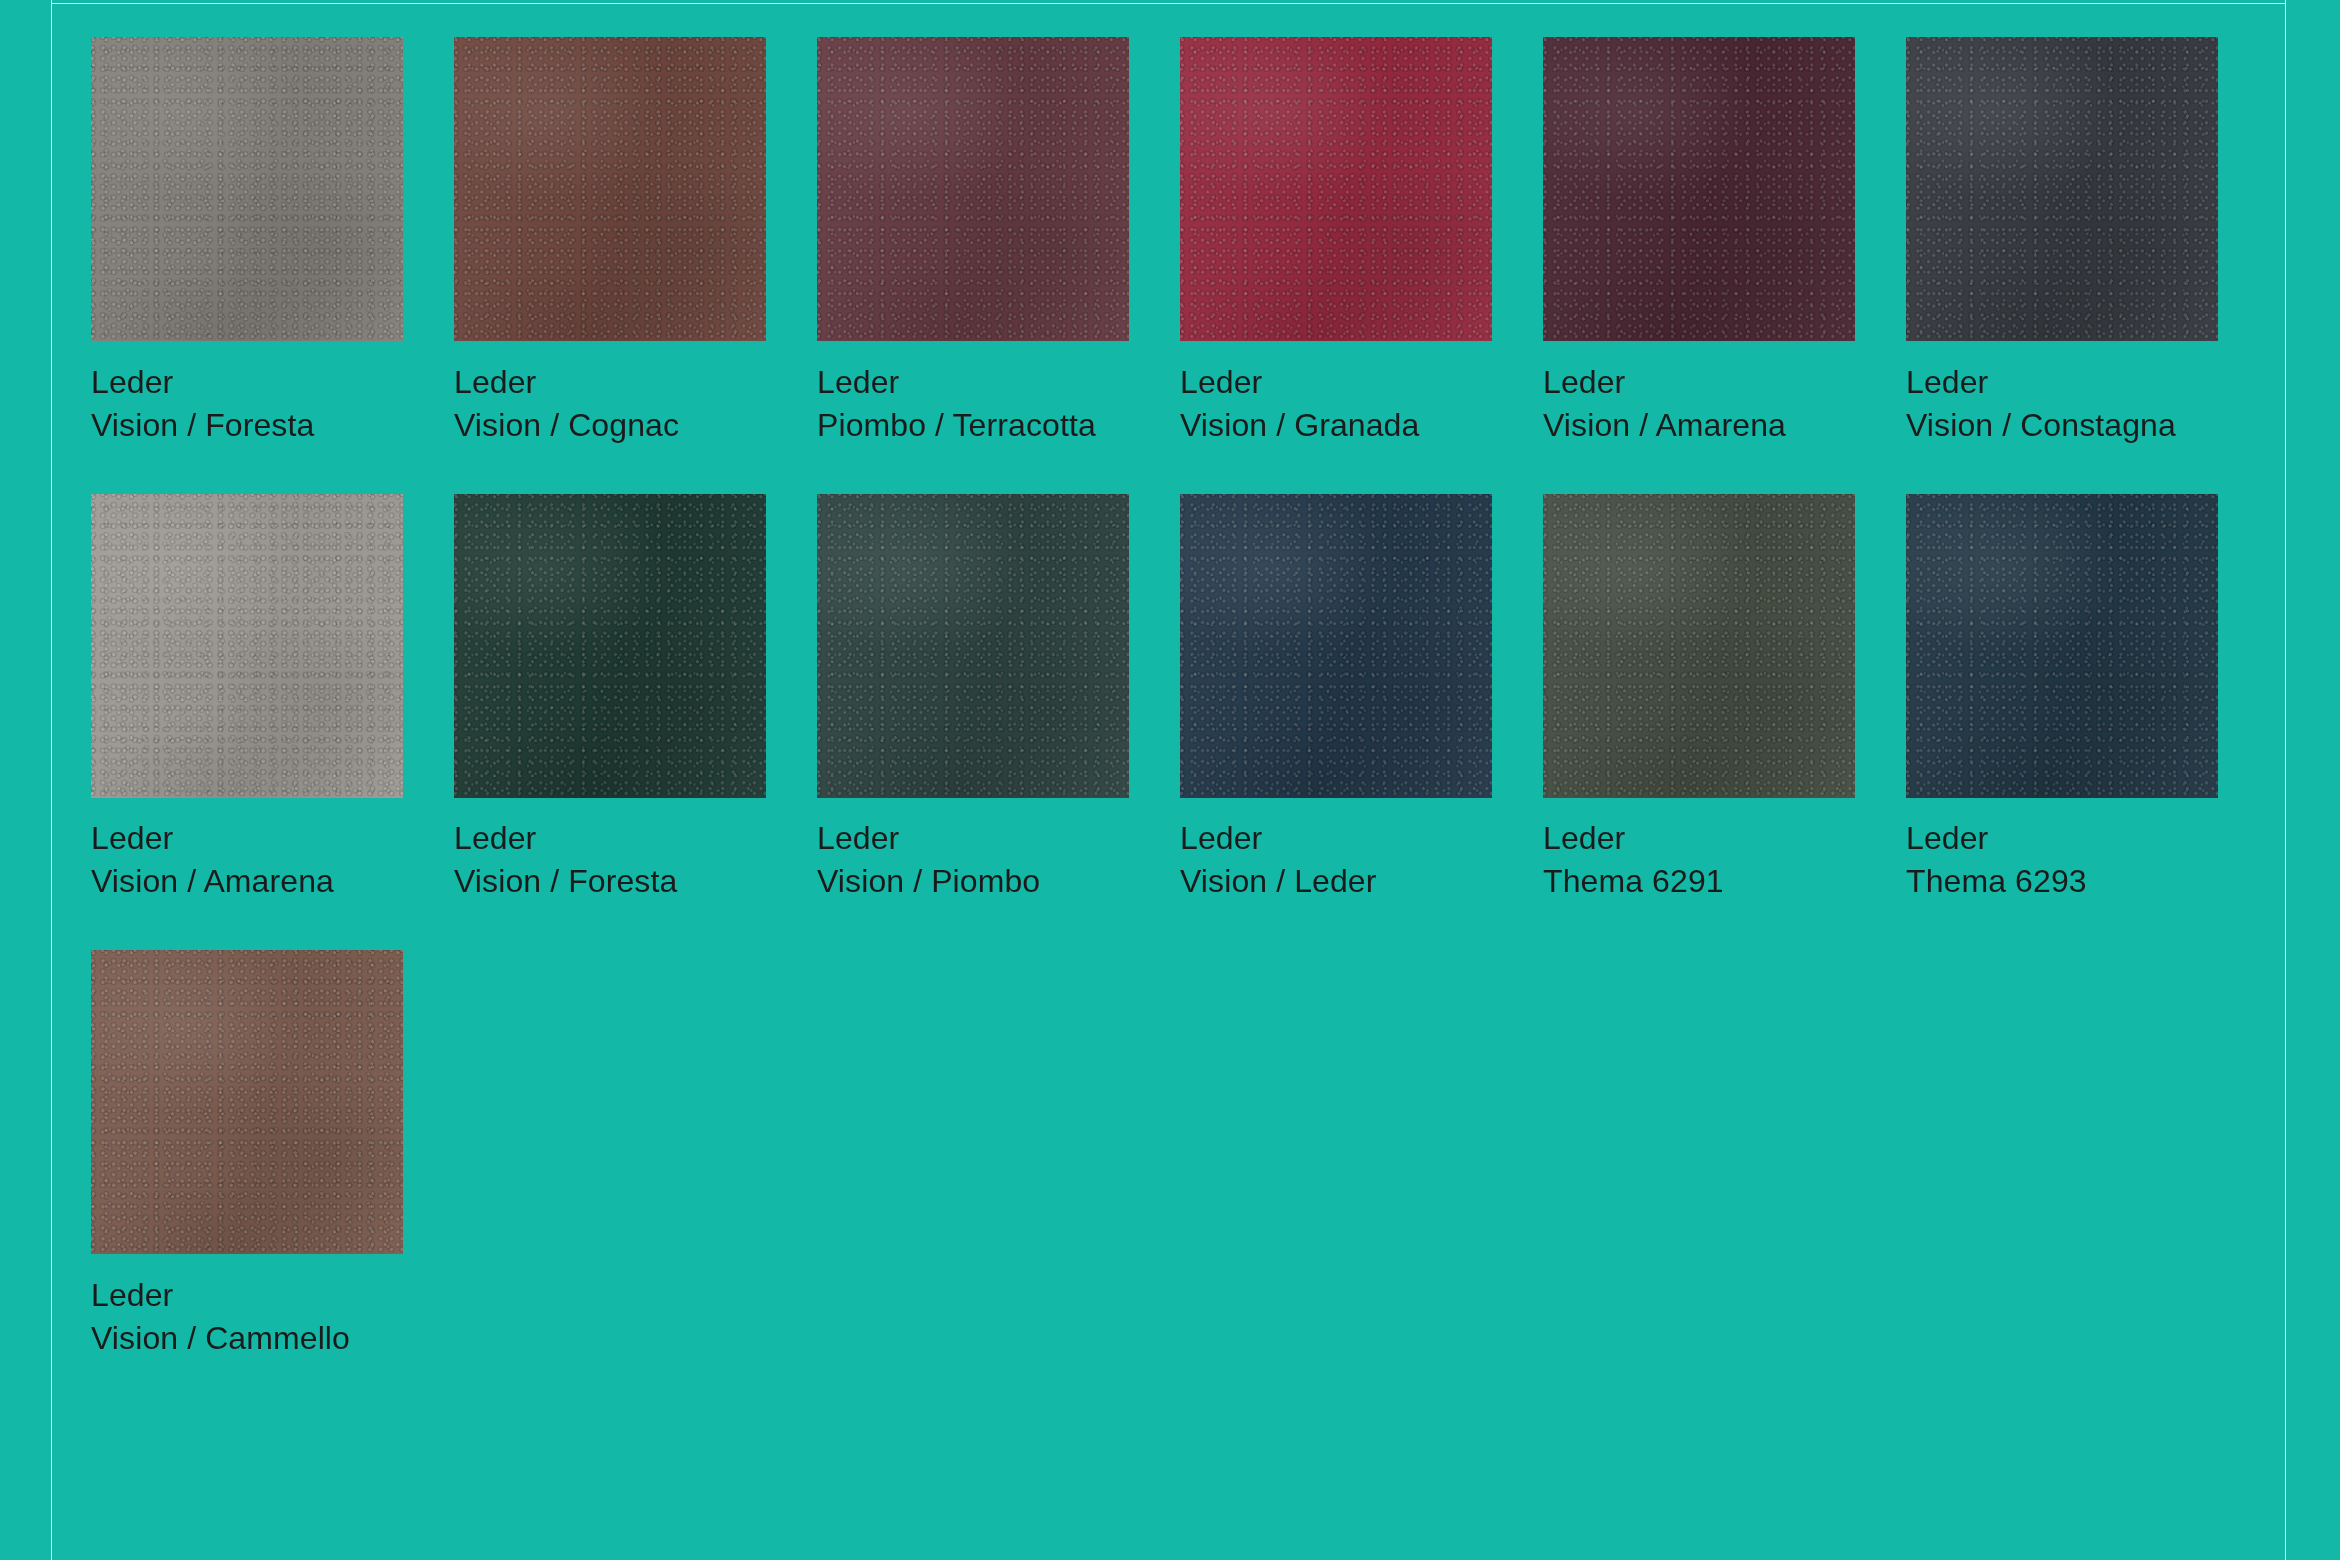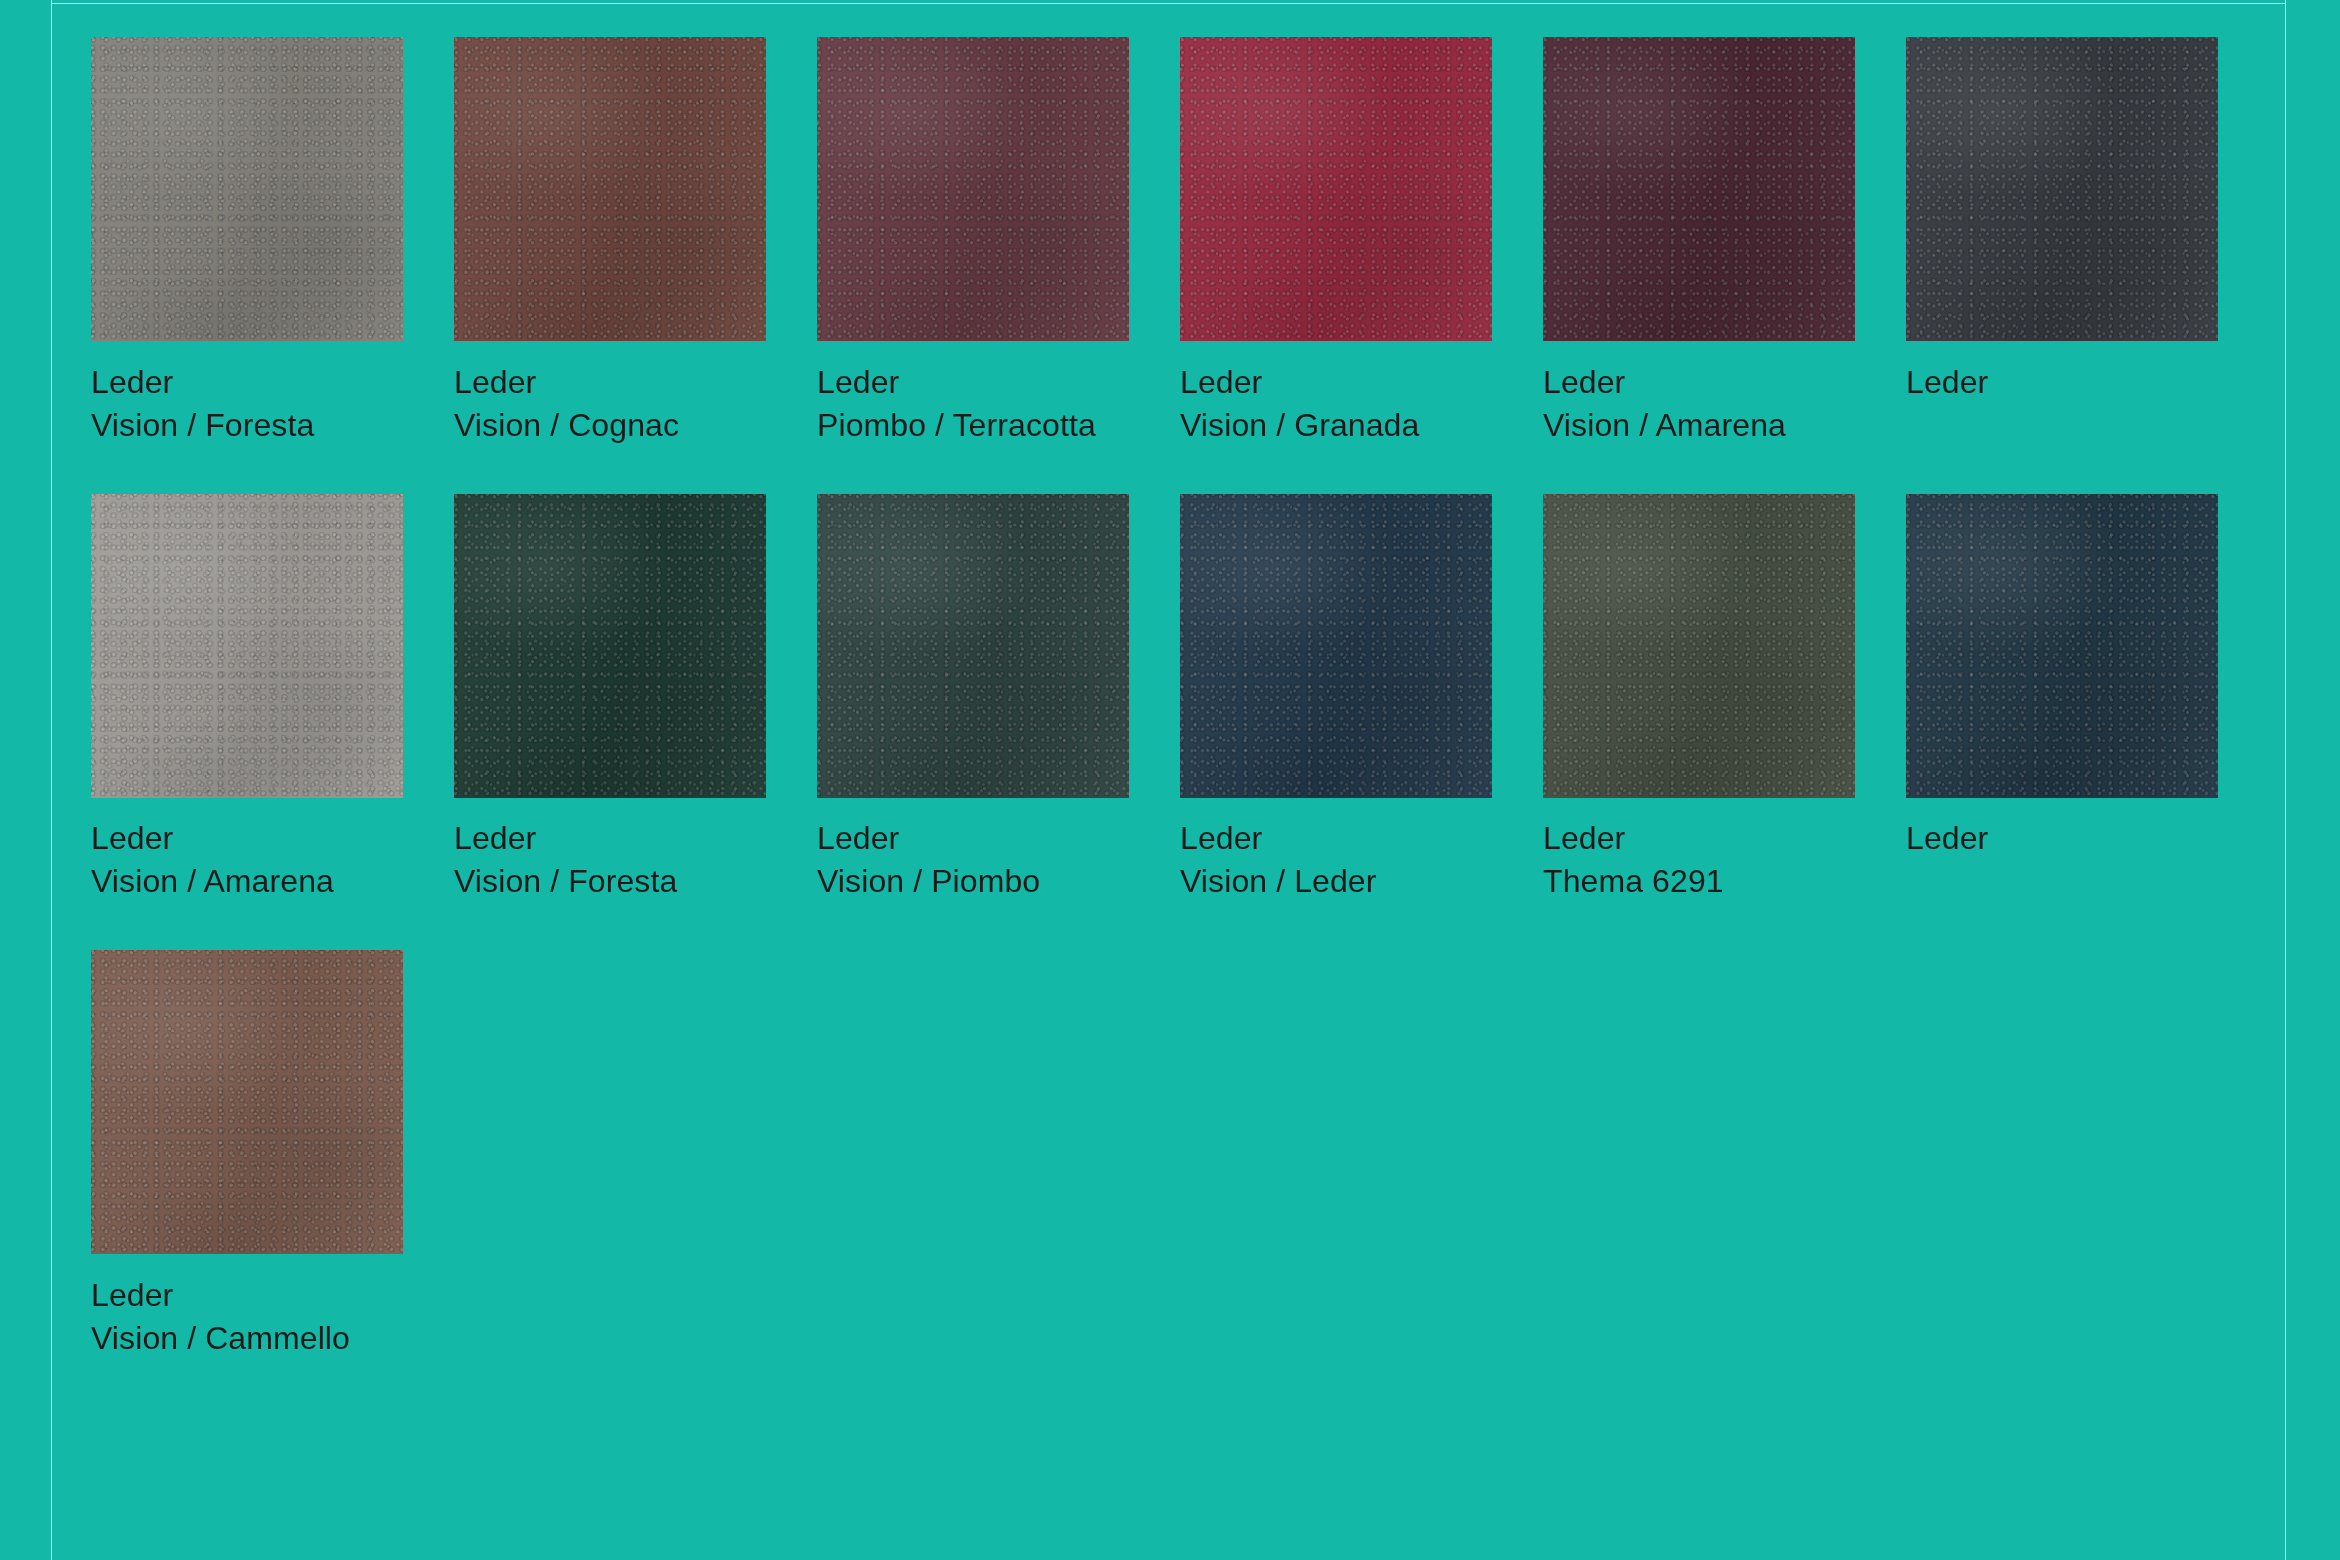--- a/index.html
+++ b/index.html
@@ -157,20 +157,21 @@
         <div class="swatch-chip" style="background-color: rgb(75, 39, 51);"></div>
         <div class="swatch-label">
           <span class="line">Leder</span>
           <span class="line">Vision / Amarena</span>
         </div>
       </div>
       <div class="swatch-card">
         <div class="swatch-chip" style="background-color: rgb(54, 58, 64);"></div>
         <div class="swatch-label">
           <span class="line">Leder</span>
+          <span class="line">Vision / Constagna</span>
         </div>
       </div>
       <div class="swatch-card">
         <div class="swatch-chip" style="background-color: rgb(157, 154, 149);"></div>
         <div class="swatch-label">
           <span class="line">Leder</span>
           <span class="line">Vision / Amarena</span>
         </div>
       </div>
       <div class="swatch-card">
@@ -198,20 +199,21 @@
         <div class="swatch-chip" style="background-color: rgb(69, 78, 66);"></div>
         <div class="swatch-label">
           <span class="line">Leder</span>
           <span class="line">Thema 6291</span>
         </div>
       </div>
       <div class="swatch-card">
         <div class="swatch-chip" style="background-color: rgb(33, 55, 69);"></div>
         <div class="swatch-label">
           <span class="line">Leder</span>
+          <span class="line">Thema 6293</span>
         </div>
       </div>
       <div class="swatch-card">
         <div class="swatch-chip" style="background-color: rgb(124, 92, 79);"></div>
         <div class="swatch-label">
           <span class="line">Leder</span>
           <span class="line">Vision / Cammello</span>
         </div>
       </div>
     </div>

